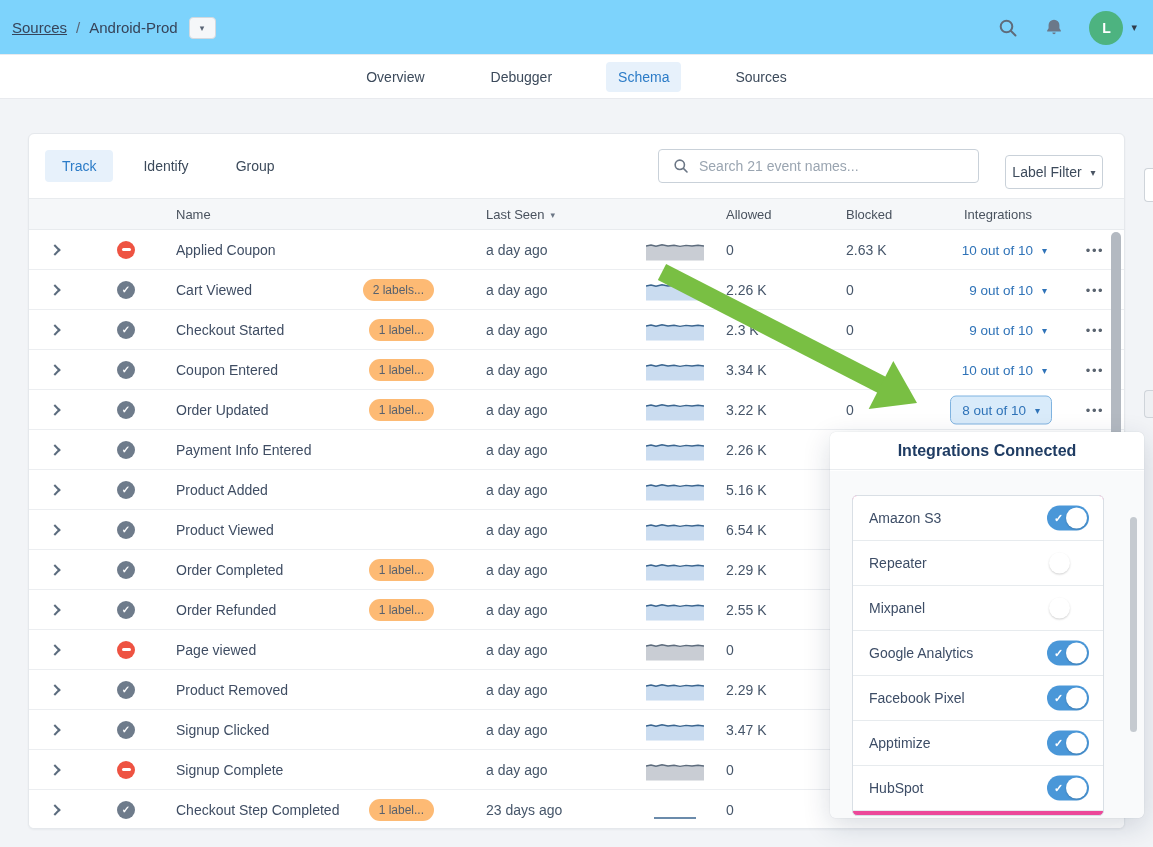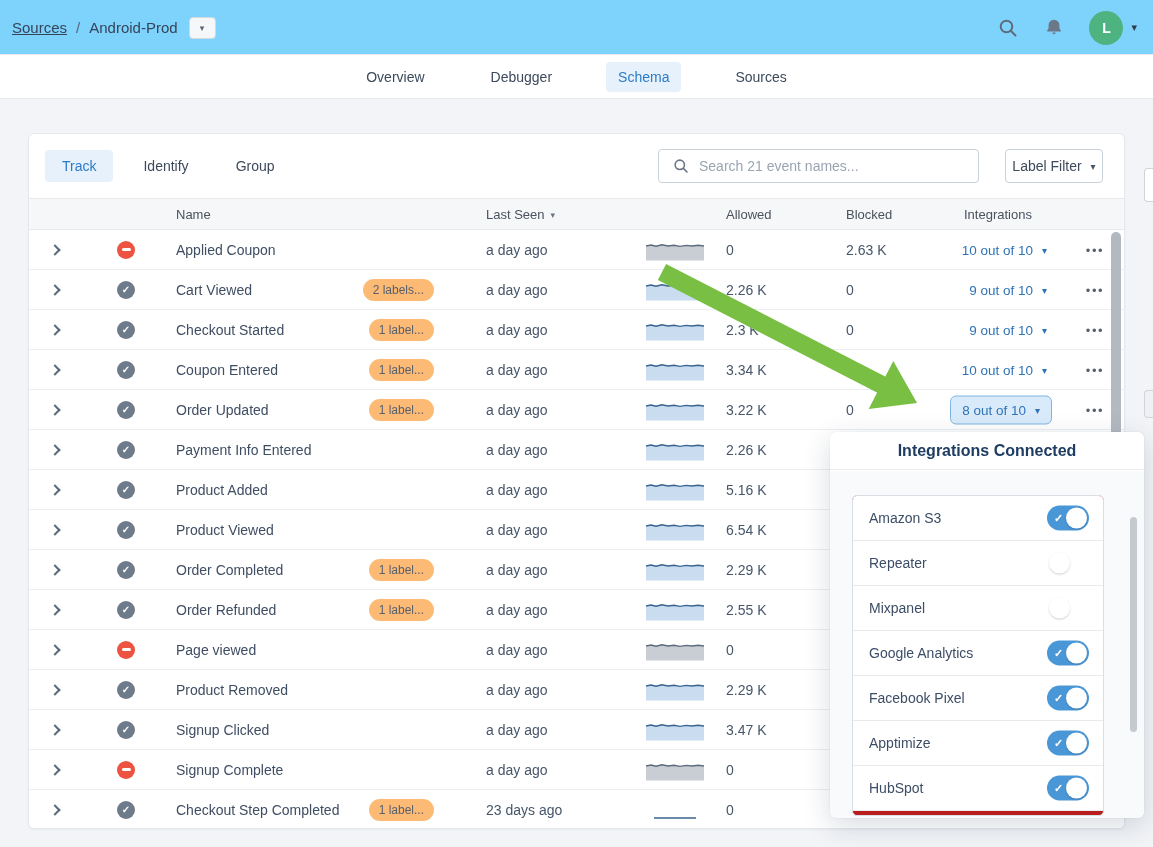--- a/index.html
+++ b/index.html
@@ -28,21 +28,21 @@
   
   .card { position:absolute; left:28px; top:133px; width:1097px; height:696px; background:#fff;
           border:1px solid #e5e8ec; border-radius:6px; box-shadow:0 1px 2px rgba(16,36,61,.05); overflow:hidden; }
   .seg-tabs { position:absolute; left:16px; top:15px; height:34px; display:flex; align-items:center; font-size:14px; }
   .seg-tab { padding:8px 17px; border-radius:4px; margin-right:13px; cursor:pointer; color:#3c4a5b; }
   .seg-tab.active { background:#e7f1fb; color:#2b7bc7; }
   .search { position:absolute; left:629px; top:15px; width:321px; height:34px; border:1px solid #c9d1d9; border-radius:4px;
             display:flex; align-items:center; background:#fff; padding:0 14px; gap:8px; }
   .search input { border:0; outline:0; flex:1; font-family:inherit; font-size:14px; color:#3c4a5b; background:transparent; }
   .search input::placeholder { color:#9aa5b1; }
-  .label-filter { position:absolute; left:976px; top:15px; width:98px; height:34px; border:1px solid #c9d1d9; border-radius:4px;
+  .label-filter { position:absolute; left:976px; top:21px; width:98px; height:34px; border:1px solid #c9d1d9; border-radius:4px;
                   display:flex; align-items:center; justify-content:center; gap:9px; font-size:14px; color:#3c4a5b; background:#fff; cursor:pointer; }
   .dd-caret { font-size:10px; color:#4a5563; }
   
   .thead { position:absolute; left:0; top:64px; width:100%; height:32px; background:#f5f7f9;
            border-top:1px solid #e8ebee; border-bottom:1px solid #e8ebee; font-size:13px; color:#49525e; }
   .th { position:absolute; top:50%; transform:translateY(-50%); }
   .th-planned { left:70px;margin-top:36px; } .th-name { left:147px; } .th-seen { left:457px; display:flex; align-items:center; gap:6px; }
   .th-allowed { left:697px; } .th-blocked { left:817px; } .th-int { left:935px; }
   .hdr-caret { font-size:9px; color:#6b7685; }
   .rows { position:absolute; left:0; top:96px; width:100%; }
@@ -63,21 +63,21 @@
   .cell-int .caret { font-size:10px; }
   .cell-int.active { right:72px; background:#d9ebfa; border:1px solid #7fb3e0; border-radius:6px; padding:6px 11px; }
   .cell-kebab { right:20px; color:#5a6470; font-size:13px; letter-spacing:1.5px; cursor:pointer; }
   .scroll-thumb-table { position:absolute; left:1082px; top:98px; width:10px; height:316px; background:#b3b9c1; border-radius:5px; z-index:5; cursor:pointer; }
   
   .popup { position:absolute; left:830px; top:432px; width:314px; height:386px; background:#fff; border-radius:6px; z-index:40;
            box-shadow:0 8px 28px rgba(20,40,70,.16), 0 0 1px rgba(20,40,70,.25); overflow:hidden; }
   .popup-header { height:38px; display:flex; align-items:center; justify-content:center; font-size:16px; font-weight:bold;
                   color:#1f3c63; border-bottom:1px solid #e9ecef; background:#fff; }
   .popup-body { position:absolute; top:39px; left:0; right:0; bottom:0; background:#f9fafb; }
-  .int-card { position:absolute; left:22px; top:24px; width:252px; height:321px; background:#b91c1c; border:1px solid #d9dfe5; border-radius:5px; overflow:hidden; }
+  .int-card { position:absolute; left:22px; top:24px; width:252px; height:321px; background:#ec4899; border:1px solid #d9dfe5; border-radius:5px; overflow:hidden; }
   .int-row { position:relative; height:45px; border-bottom:1px solid #e7ebee; background:#fff; }
   .int-name { position:absolute; left:16px; top:50%; transform:translateY(-50%); font-size:14px; color:#3d4d66; white-space:nowrap; }
   .toggle { position:absolute; right:14px; top:50%; transform:translateY(-50%); width:42px; height:25px; border-radius:13px; cursor:pointer; }
   .toggle .knob { position:absolute; top:2px; width:21px; height:21px; border-radius:50%; background:#fff; box-shadow:0 1px 2px rgba(0,0,0,.18); }
   .toggle.on .knob { right:2px; }
   .toggle.off .knob { left:2px; }
   .toggle .check { position:absolute; left:7px; top:50%; transform:translateY(-50%); color:#fff; font-size:11px; font-weight:bold; display:none; }
   .toggle.on .check { display:block; }
   .scroll-thumb-popup { position:absolute; right:7px; top:46px; width:7px; height:215px; background:#c5cad0; border-radius:4px; cursor:pointer; }
   

